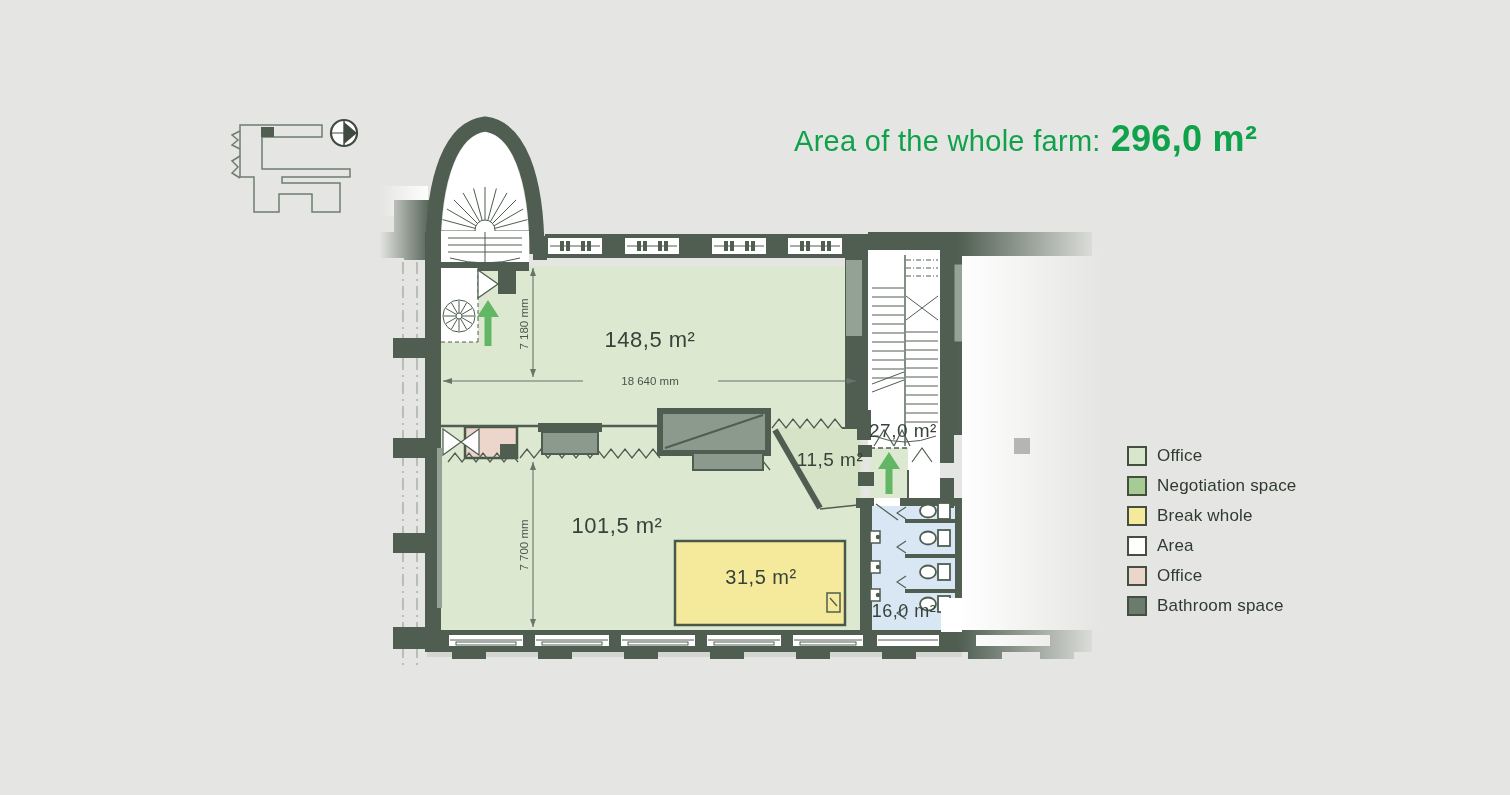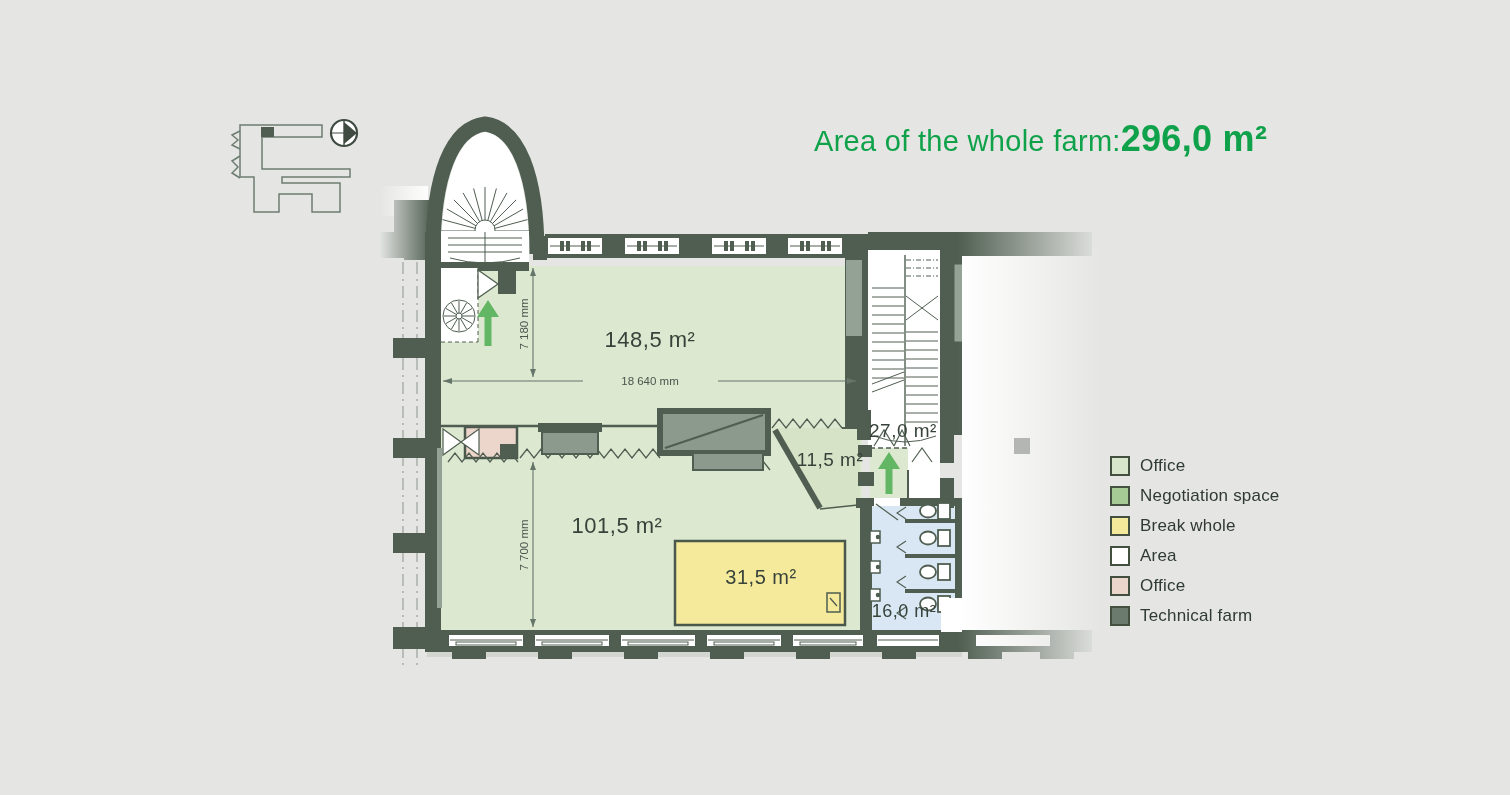--- a/index.html
+++ b/index.html
@@ -5,29 +5,29 @@
   html,body{margin:0;padding:0;}
   body{
     width:1510px;height:795px;
     background:#e5e6e3;
     font-family:"Liberation Sans", sans-serif;
     overflow:hidden;
   }
   #stage{position:relative;width:1510px;height:795px;}
   #plan-svg{position:absolute;left:0;top:0;}
   .title{
-    position:absolute;left:814px;top:118px;
+    position:absolute;left:794px;top:118px;
     font-size:29px;color:#10a24b;letter-spacing:.3px;
-    display:flex;align-items:baseline;white-space:nowrap;
+    display:flex;align-items:baseline;gap:10px;white-space:nowrap;
   }
   .title .bold{font-weight:bold;font-size:36px;}
   .legend{
     position:absolute;left:1110px;top:446px;
   }
-  .legend-row{display:flex;align-items:flex-end;height:30px;}
+  .legend-row{display:flex;align-items:flex-start;height:30px;margin-left:17px;}
   .legend-swatch{
     width:20px;height:20px;border:2px solid #43503f;
     box-sizing:border-box;margin-right:10px;flex:0 0 auto;
   }
   .legend-label{font-size:17px;color:#2f3a32;letter-spacing:.2px;}
 </style>
 </head>
 <body>
 
 <div id="stage">
@@ -420,17 +420,17 @@
   <div class="legend-row">
     <span class="legend-swatch" style="background: rgb(255, 255, 255);"></span>
     <span class="legend-label">Area</span>
   </div>
   <div class="legend-row">
     <span class="legend-swatch" style="background: rgb(236, 213, 202);"></span>
     <span class="legend-label">Office</span>
   </div>
   <div class="legend-row">
     <span class="legend-swatch" style="background: rgb(107, 124, 111);"></span>
-    <span class="legend-label">Technical farm</span>
+    <span class="legend-label">Bathroom space</span>
   </div>
 </div>
 
 </div>
 
 </body></html>

